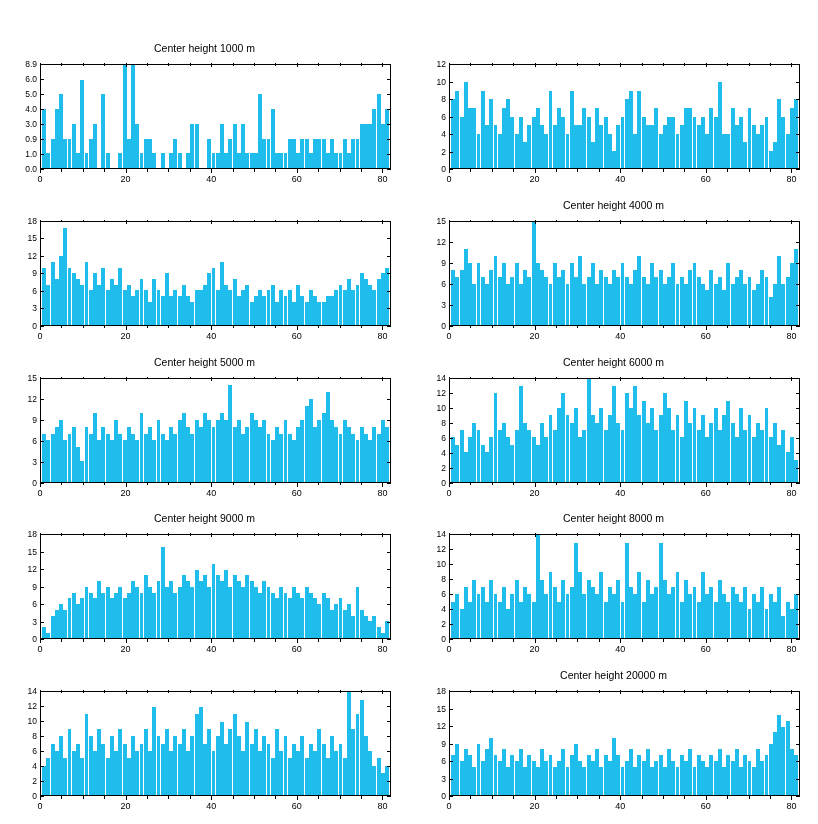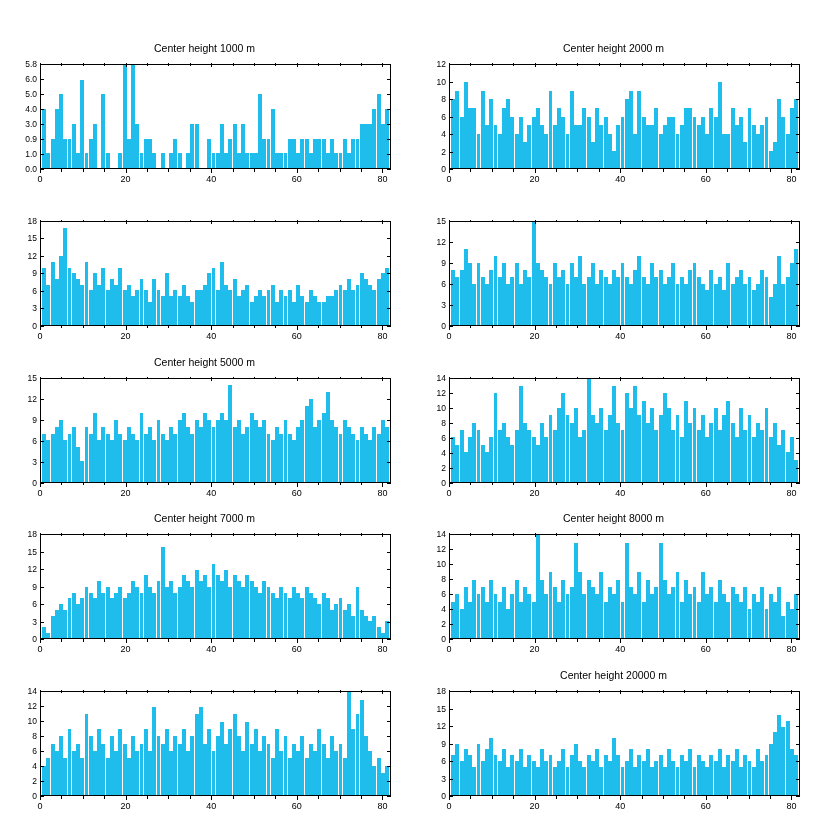--- a/index.html
+++ b/index.html
@@ -250,21 +250,21 @@
           <div class="ytick-right" style="top: 0px;"></div>
         </div>
         <div class="ylabels" style="top: 24px; height: 105px; position: absolute; left: 0px; width: 40px;">
           <div class="ylab" style="top: 105px;">0.0</div>
           <div class="ylab" style="top: 90px;">1.0</div>
           <div class="ylab" style="top: 75px;">0.9</div>
           <div class="ylab" style="top: 60px;">3.0</div>
           <div class="ylab" style="top: 45px;">4.0</div>
           <div class="ylab" style="top: 30px;">5.0</div>
           <div class="ylab" style="top: 15px;">6.0</div>
-          <div class="ylab" style="top: 0px;">5.8</div>
+          <div class="ylab" style="top: 0px;">8.9</div>
         </div>
         <div class="xaxis">
           <div class="xtick" style="left: 0%;"></div>
           <div class="toptick" style="left: 0%; height: 4px; top: -106px;"></div>
           <div class="xtick minor" style="left: 6.09756%;"></div>
           <div class="toptick" style="left: 6.09756%; height: 2.5px; top: -106px;"></div>
           <div class="xtick minor" style="left: 12.1951%;"></div>
           <div class="toptick" style="left: 12.1951%; height: 2.5px; top: -106px;"></div>
           <div class="xtick minor" style="left: 18.2927%;"></div>
           <div class="toptick" style="left: 18.2927%; height: 2.5px; top: -106px;"></div>
@@ -295,21 +295,20 @@
           <div class="xtick" style="left: 97.561%;"></div>
           <div class="toptick" style="left: 97.561%; height: 4px; top: -106px;"></div>
           <div class="xlab" style="left: 0%;">0</div>
           <div class="xlab" style="left: 24.3902%;">20</div>
           <div class="xlab" style="left: 48.7805%;">40</div>
           <div class="xlab" style="left: 73.1707%;">60</div>
           <div class="xlab" style="left: 97.561%;">80</div>
         </div>
       </div>
       <div class="panel">
-        <div class="panel-title">Center height 2000 m</div>
         <div class="plotwrap">
           <div class="plotarea">
             <div class="bars">
               <div class="bar" style="height: 66.6667%;"></div>
               <div class="bar" style="height: 75%;"></div>
               <div class="bar" style="height: 50%;"></div>
               <div class="bar" style="height: 83.3333%;"></div>
               <div class="bar" style="height: 58.3333%;"></div>
               <div class="bar" style="height: 58.3333%;"></div>
               <div class="bar" style="height: 33.3333%;"></div>
@@ -604,20 +603,21 @@
           <div class="xtick" style="left: 97.561%;"></div>
           <div class="toptick" style="left: 97.561%; height: 4px; top: -106px;"></div>
           <div class="xlab" style="left: 0%;">0</div>
           <div class="xlab" style="left: 24.3902%;">20</div>
           <div class="xlab" style="left: 48.7805%;">40</div>
           <div class="xlab" style="left: 73.1707%;">60</div>
           <div class="xlab" style="left: 97.561%;">80</div>
         </div>
       </div>
       <div class="panel">
+        <div class="panel-title">Center height 4000 m</div>
         <div class="plotwrap">
           <div class="plotarea">
             <div class="bars">
               <div class="bar" style="height: 53.3333%;"></div>
               <div class="bar" style="height: 46.6667%;"></div>
               <div class="bar" style="height: 53.3333%;"></div>
               <div class="bar" style="height: 73.3333%;"></div>
               <div class="bar" style="height: 60%;"></div>
               <div class="bar" style="height: 40%;"></div>
               <div class="bar" style="height: 60%;"></div>
@@ -907,20 +907,21 @@
           <div class="xtick" style="left: 97.561%;"></div>
           <div class="toptick" style="left: 97.561%; height: 4px; top: -106px;"></div>
           <div class="xlab" style="left: 0%;">0</div>
           <div class="xlab" style="left: 24.3902%;">20</div>
           <div class="xlab" style="left: 48.7805%;">40</div>
           <div class="xlab" style="left: 73.1707%;">60</div>
           <div class="xlab" style="left: 97.561%;">80</div>
         </div>
       </div>
       <div class="panel">
+        <div class="panel-title">Center height 6000 m</div>
         <div class="plotwrap">
           <div class="plotarea">
             <div class="bars">
               <div class="bar" style="height: 42.8571%;"></div>
               <div class="bar" style="height: 35.7143%;"></div>
               <div class="bar" style="height: 50%;"></div>
               <div class="bar" style="height: 28.5714%;"></div>
               <div class="bar" style="height: 42.8571%;"></div>
               <div class="bar" style="height: 57.1429%;"></div>
               <div class="bar" style="height: 50%;"></div>
@@ -1064,21 +1065,21 @@
           <div class="xtick" style="left: 97.561%;"></div>
           <div class="toptick" style="left: 97.561%; height: 4px; top: -106px;"></div>
           <div class="xlab" style="left: 0%;">0</div>
           <div class="xlab" style="left: 24.3902%;">20</div>
           <div class="xlab" style="left: 48.7805%;">40</div>
           <div class="xlab" style="left: 73.1707%;">60</div>
           <div class="xlab" style="left: 97.561%;">80</div>
         </div>
       </div>
       <div class="panel">
-        <div class="panel-title">Center height 7000 m</div>
+        <div class="panel-title">Center height 9000 m</div>
         <div class="plotwrap">
           <div class="plotarea">
             <div class="bars">
               <div class="bar" style="height: 11.1111%;"></div>
               <div class="bar" style="height: 5.55556%;"></div>
               <div class="bar" style="height: 22.2222%;"></div>
               <div class="bar" style="height: 27.7778%;"></div>
               <div class="bar" style="height: 33.3333%;"></div>
               <div class="bar" style="height: 27.7778%;"></div>
               <div class="bar" style="height: 38.8889%;"></div>

